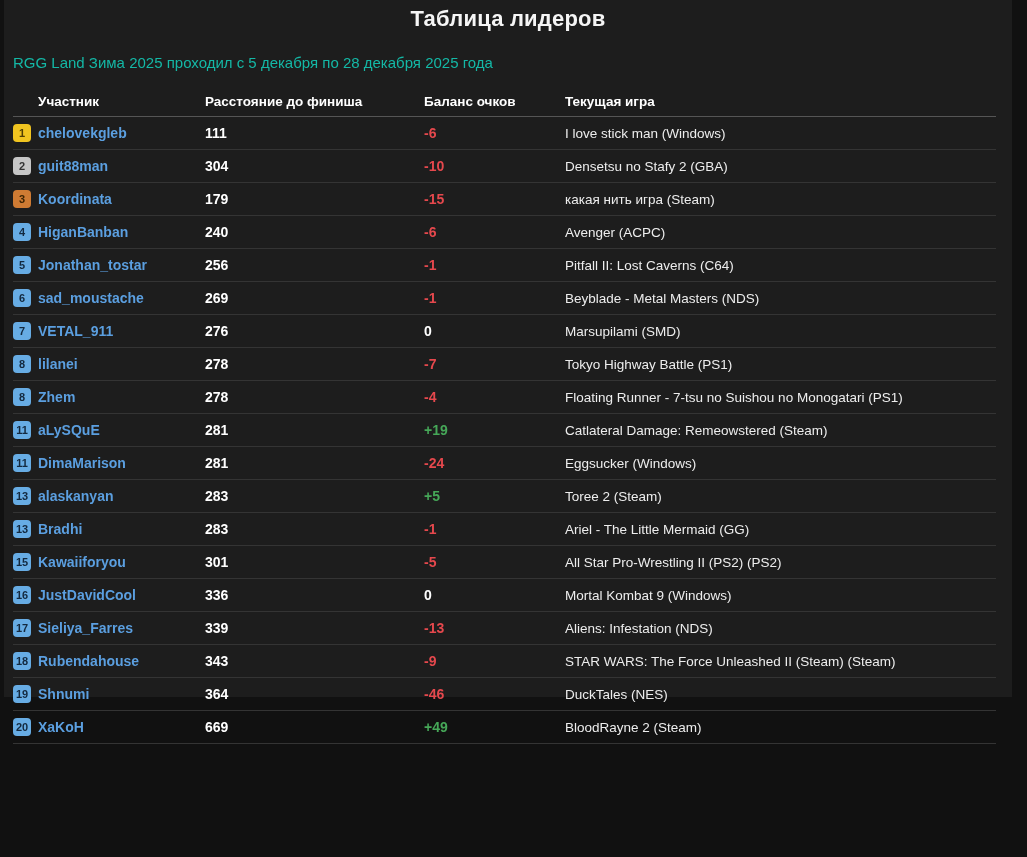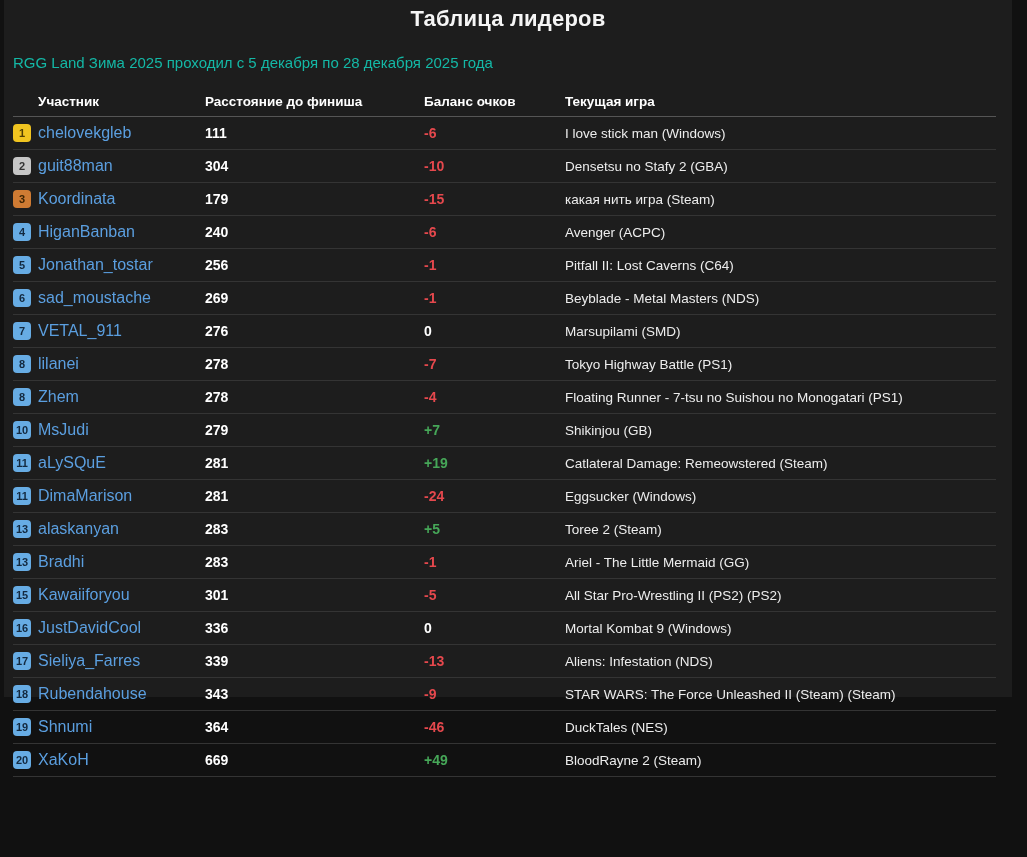--- a/index.html
+++ b/index.html
@@ -72,22 +72,22 @@
     justify-content: center;
     font-size: 11px;
     font-weight: 700;
   }
   .rank-badge.gold   { background: var(--badge-gold, #f0c420);   color: #4f3e03; }
   .rank-badge.silver { background: var(--badge-silver, #c6c6c6); color: #333333; }
   .rank-badge.bronze { background: var(--badge-bronze, #cf7b33); color: #3d2403; }
   .rank-badge.blue   { background: var(--badge-blue, #67ace4);   color: #13293f; }
   .participant-link {
     color: var(--accent-link, #5b9fe0);
-    font-size: 16px;
-    font-weight: 400;
+    font-size: 14px;
+    font-weight: 700;
     cursor: pointer;
     text-decoration: none;
   }
   .distance {
     color: #ffffff;
     font-size: 14px;
     font-weight: 700;
   }
   .balance { font-size: 14px; font-weight: 700; }
   .balance.neg  { color: var(--negative, #e5484d); }
@@ -191,29 +191,20 @@
           <div class="cell">
             <span class="rank-badge blue">8</span>
           </div>
           <div class="cell"><span class="participant-link">Zhem</span></div>
           <div class="cell"><span class="distance">278</span></div>
           <div class="cell"><span class="balance neg">-4</span></div>
           <div class="cell"><span class="game">Floating Runner - 7-tsu no Suishou no Monogatari (PS1)</span></div>
         </div>
         <div class="row">
           <div class="cell">
-            <span class="rank-badge blue">10</span>
-          </div>
-          <div class="cell"><span class="participant-link">MsJudi</span></div>
-          <div class="cell"><span class="distance">279</span></div>
-          <div class="cell"><span class="balance pos">+7</span></div>
-          <div class="cell"><span class="game">Shikinjou (GB)</span></div>
-        </div>
-        <div class="row">
-          <div class="cell">
             <span class="rank-badge blue">11</span>
           </div>
           <div class="cell"><span class="participant-link">aLySQuE</span></div>
           <div class="cell"><span class="distance">281</span></div>
           <div class="cell"><span class="balance pos">+19</span></div>
           <div class="cell"><span class="game">Catlateral Damage: Remeowstered (Steam)</span></div>
         </div>
         <div class="row">
           <div class="cell">
             <span class="rank-badge blue">11</span>

